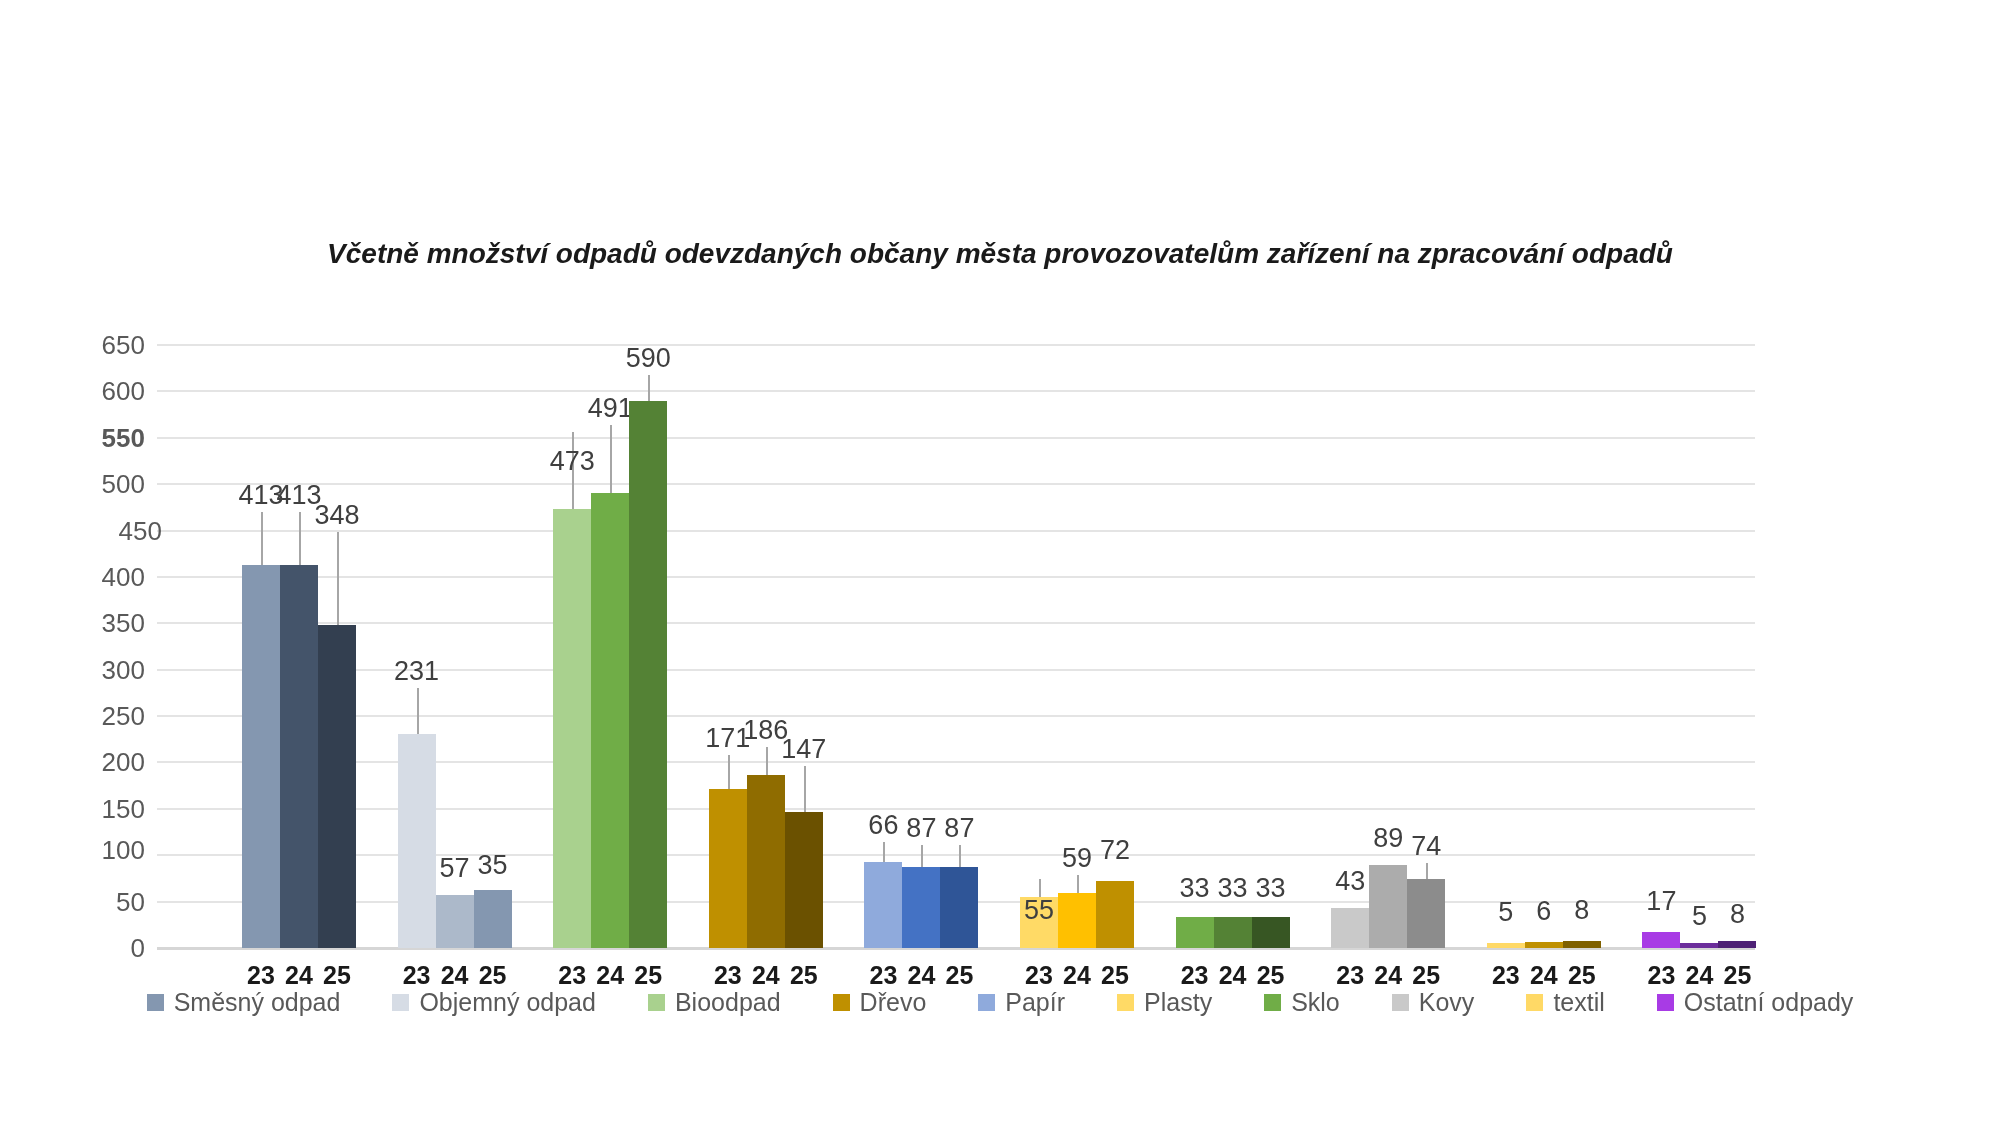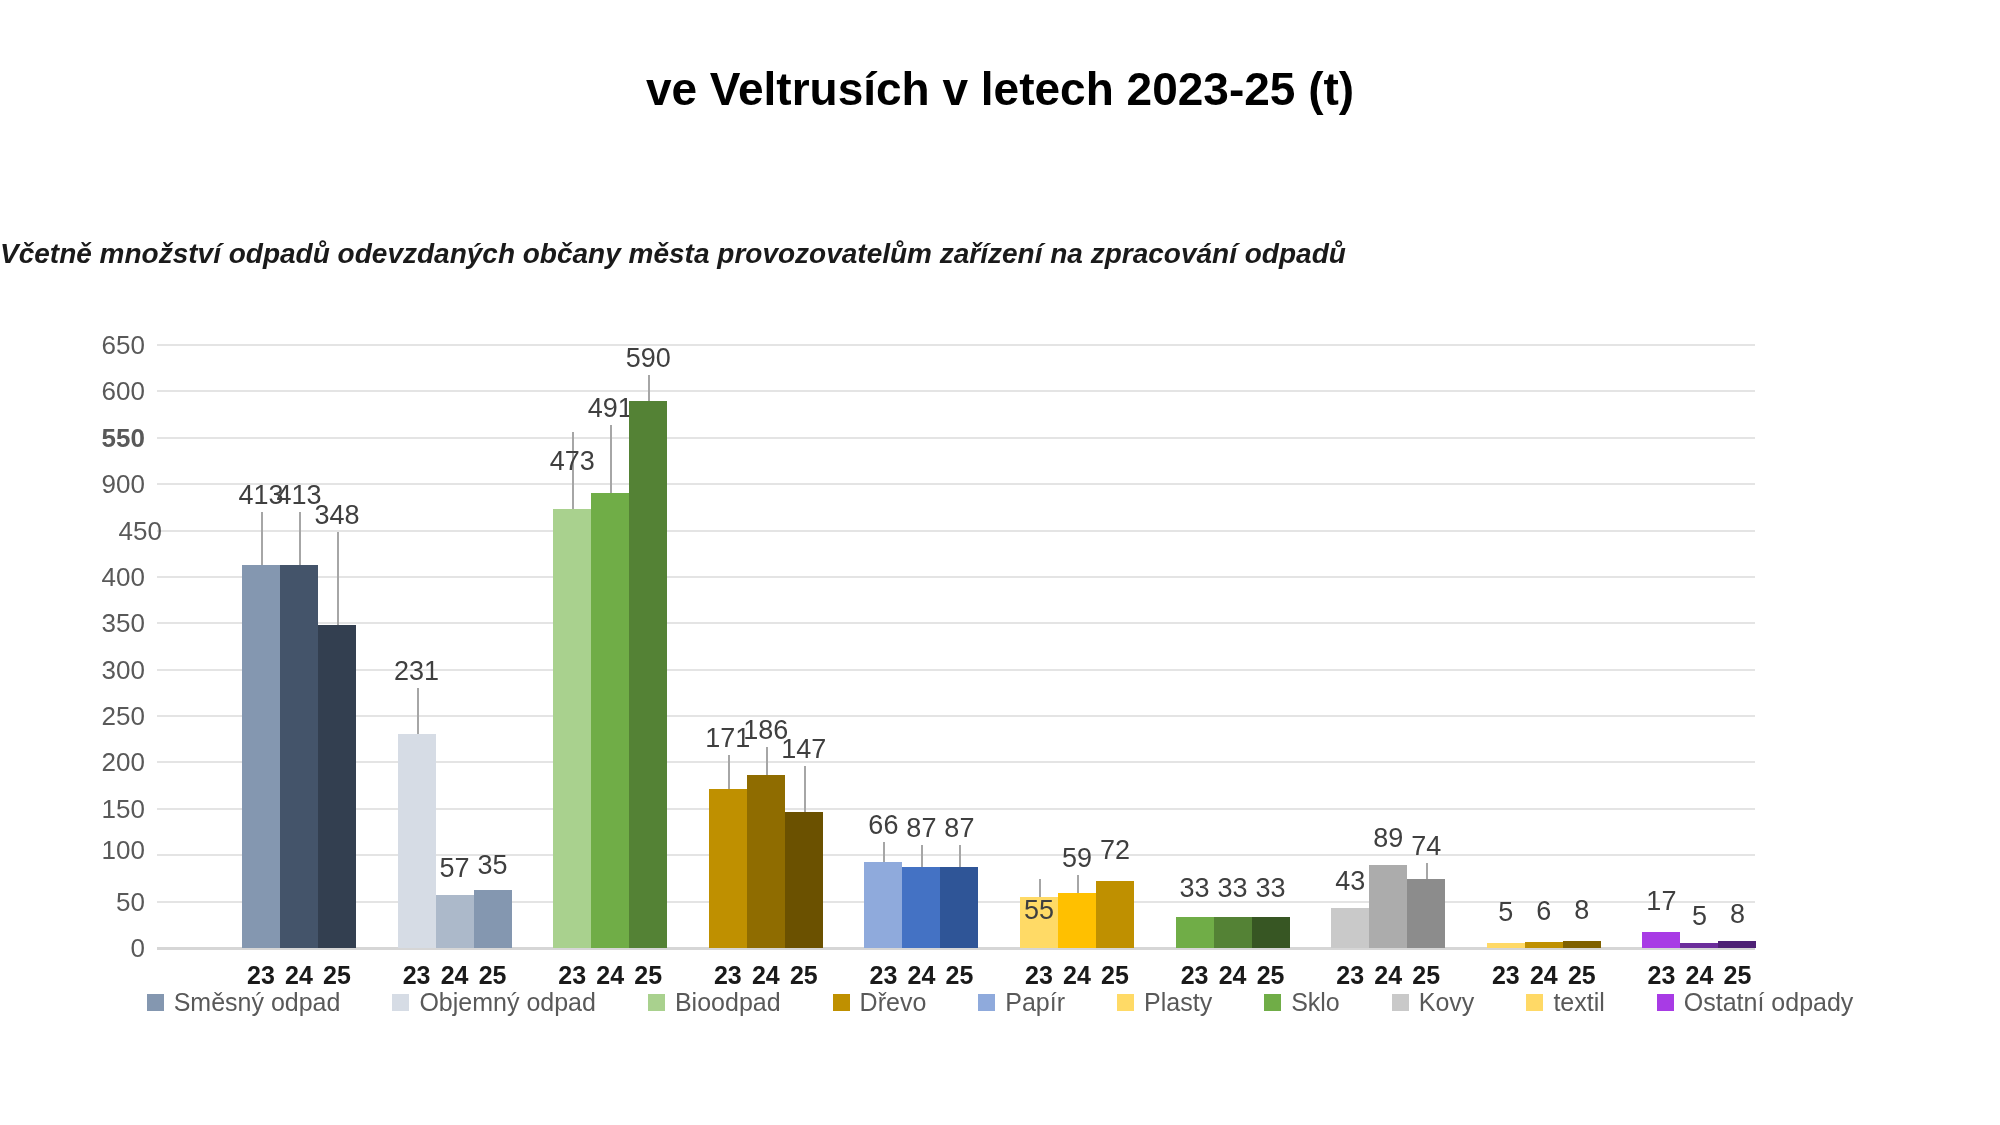--- a/index.html
+++ b/index.html
@@ -5,21 +5,21 @@
   html,body{margin:0;padding:0;background:#fff;}
   #canvas{
     position:relative;width:2000px;height:1125px;background:#ffffff;overflow:hidden;
     font-family:"Liberation Sans", sans-serif;
   }
   .title{
     position:absolute;top:58px;left:0;width:2000px;text-align:center;
     font-size:46px;font-weight:700;color:#000;line-height:62px;
   }
   .subtitle{
-    position:absolute;top:238px;left:0;width:2000px;
+    position:absolute;top:238px;left:0;width:2000px;text-align:center;
     font-size:28px;font-style:italic;font-weight:600;color:#1a1a1a;
   }
   .gridline{position:absolute;height:2px;background:#e4e4e4;}
   .axis-line{position:absolute;height:3px;background:#d6d6d6;}
   .ytick{position:absolute;width:90px;text-align:right;font-size:26px;color:#595959;height:30px;line-height:30px;}
   .bar{position:absolute;}
   .xtick{position:absolute;width:38px;text-align:center;font-size:25px;font-weight:600;color:#1a1a1a;height:30px;line-height:30px;}
   .vlabel{position:absolute;width:120px;text-align:center;font-size:27px;color:#3f3f3f;height:30px;line-height:30px;}
   .leader{position:absolute;width:2px;background:#a6a6a6;}
   #legend{
@@ -28,21 +28,20 @@
   }
   .legend-item{display:flex;align-items:center;gap:10px;white-space:nowrap;}
   .swatch{width:17px;height:17px;display:inline-block;}
   .legend-text{font-size:25px;color:#595959;}
 </style>
 </head>
 <body>
 
 <div id="canvas">
   <div class="title">
-    <div>ve Veltrusích v letech 2023-25 (t)</div>
   </div>
   <div class="subtitle">Včetně množství odpadů odevzdaných občany města provozovatelům zařízení na zpracování odpadů</div>
 
   <div id="chart">
       <div class="ytick" style="left: 55px; top: 933px;">0</div>
       <div class="gridline" style="left: 157px; top: 900.615px; width: 1598px;"></div>
       <div class="ytick" style="left: 55px; top: 886.615px;">50</div>
       <div class="gridline" style="left: 157px; top: 854.231px; width: 1598px;"></div>
       <div class="ytick" style="left: 55px; top: 835px;">100</div>
       <div class="gridline" style="left: 157px; top: 807.846px; width: 1598px;"></div>
@@ -53,21 +52,21 @@
       <div class="ytick" style="left: 55px; top: 701.077px;">250</div>
       <div class="gridline" style="left: 157px; top: 668.692px; width: 1598px;"></div>
       <div class="ytick" style="left: 55px; top: 654.692px;">300</div>
       <div class="gridline" style="left: 157px; top: 622.308px; width: 1598px;"></div>
       <div class="ytick" style="left: 55px; top: 608.308px;">350</div>
       <div class="gridline" style="left: 157px; top: 575.923px; width: 1598px;"></div>
       <div class="ytick" style="left: 55px; top: 561.923px;">400</div>
       <div class="gridline" style="left: 157px; top: 529.538px; width: 1598px;"></div>
       <div class="ytick" style="left: 72px; top: 515.538px;">450</div>
       <div class="gridline" style="left: 157px; top: 483.154px; width: 1598px;"></div>
-      <div class="ytick" style="left: 55px; top: 469.154px;">900</div>
+      <div class="ytick" style="left: 55px; top: 469.154px;">500</div>
       <div class="gridline" style="left: 157px; top: 436.769px; width: 1598px;"></div>
       <div class="ytick" style="left: 55px; top: 422.769px; font-weight: bold;">550</div>
       <div class="gridline" style="left: 157px; top: 390.385px; width: 1598px;"></div>
       <div class="ytick" style="left: 55px; top: 376.385px;">600</div>
       <div class="gridline" style="left: 157px; top: 344px; width: 1598px;"></div>
       <div class="ytick" style="left: 55px; top: 330px;">650</div>
       <div class="axis-line" style="left: 157px; top: 947px; width: 1598px;"></div>
       <div class="bar" style="left: 242px; top: 564.863px; width: 38px; height: 383.137px; background: rgb(132, 151, 176);"></div>
       <div class="leader" style="left: 261px; top: 511.863px; height: 53px;"></div>
       <div class="vlabel" style="left: 201px; top: 479.863px;">413</div>

